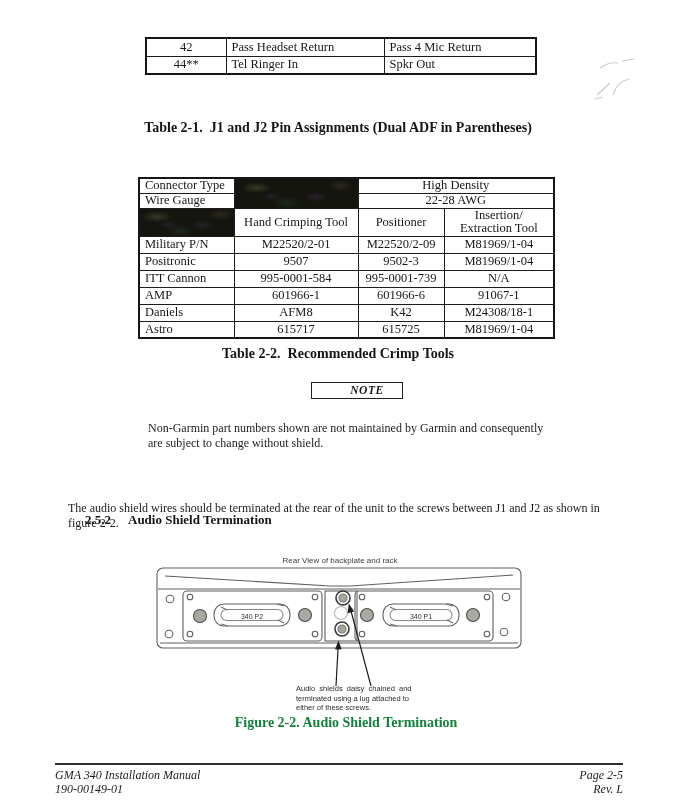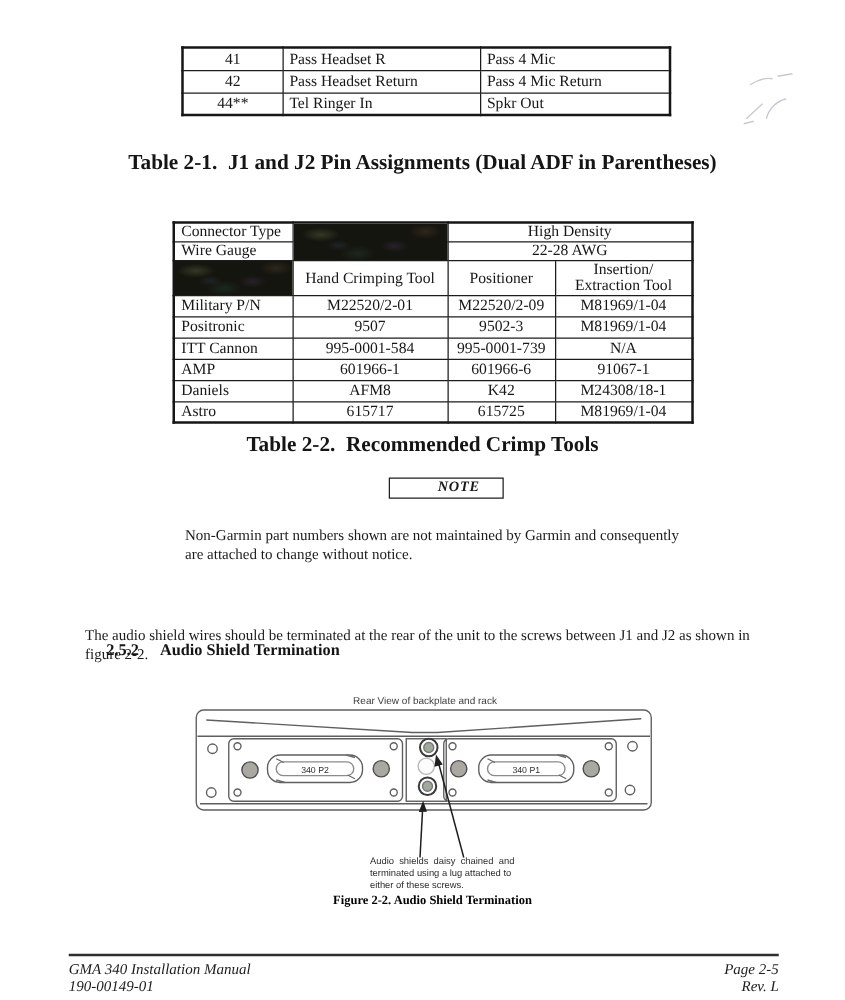--- a/index.html
+++ b/index.html
@@ -24,35 +24,35 @@
     background-image:
       radial-gradient(ellipse 22px 8px at 18% 30%, rgba(96,112,70,.40), transparent 70%),
       radial-gradient(ellipse 16px 7px at 66% 62%, rgba(70,52,88,.38), transparent 70%),
       radial-gradient(ellipse 20px 9px at 42% 82%, rgba(42,76,62,.34), transparent 70%),
       radial-gradient(ellipse 18px 8px at 86% 22%, rgba(104,82,58,.30), transparent 70%),
       radial-gradient(ellipse 14px 6px at 30% 60%, rgba(58,70,96,.30), transparent 70%);
   }
   .prewrap{white-space:pre-wrap;margin-left:20px;}
   .preline{white-space:pre-line;}
   
-  .cap{font-weight:bold;font-size:17px;color:#151515;text-align:center;white-space:pre;}
+  .cap{font-weight:bold;font-size:14px;color:#151515;text-align:center;white-space:pre;}
   .notebox{
     border:1.7px solid #1f1f1f;text-align:center;
     font-style:italic;font-weight:bold;font-size:11.5px;letter-spacing:.6px;
     line-height:15px;color:#1a1a1a;padding-left:20px;
   }
   .bodytext{font-size:12px;line-height:14.6px;color:#1c1c1c;}
   .heading{font-size:13px;font-weight:bold;color:#141414;}
   .heading .num{margin-right:17px;}
   
   .annot{
     font-family:"Liberation Sans","DejaVu Sans",sans-serif;
     font-size:7.5px;line-height:9.6px;color:#2c2c2c;white-space:pre;
   }
-  .figcap{font-weight:bold;font-size:10px;color:#000000;text-align:center;white-space:pre;}
+  .figcap{font-weight:bold;font-size:14px;color:#15803d;text-align:center;white-space:pre;}
   
   .footer{
     border-top:2px solid #2e2e2e;padding-top:3px;
     display:flex;justify-content:space-between;
     font-size:12px;line-height:14px;color:#1c1c1c;font-style:italic;
   }
   .footer .right{text-align:right;}
   svg text{font-family:"Liberation Sans","DejaVu Sans",sans-serif;}
 </style>
 </head>
@@ -60,25 +60,20 @@
 
 <div class="page">
 
   <table class="doc t1 abs" style="left:145px;top:37px;width:390px;">
     <colgroup>
         <col style="width:80px">
         <col style="width:158px">
         <col style="width:152px">
       </colgroup>
     <tbody>
-        <tr>
-      <td class="ctr">41</td>
-      <td>Pass Headset R</td>
-      <td>Pass 4 Mic</td>
-    </tr>
     <tr>
       <td class="ctr">42</td>
       <td>Pass Headset Return</td>
       <td>Pass 4 Mic Return</td>
     </tr>
     <tr>
       <td class="ctr">44**</td>
       <td>Tel Ringer In</td>
       <td>Spkr Out</td>
     </tr>
@@ -148,21 +143,21 @@
       <td class="ctr">M81969/1-04</td>
     </tr>
   </tbody>
     </table>
 
   <div class="cap abs" style="left:0;top:346px;width:676px;">Table 2-2.  Recommended Crimp Tools</div>
 
   <div class="notebox abs" style="left:311px;top:382px;width:70px;height:15px;">NOTE</div>
 
   <div class="bodytext preline abs" style="left:148px;top:421px;width:430px;">Non-Garmin part numbers shown are not maintained by Garmin and consequently
-are attached to change without notice.</div>
+are subject to change without shield.</div>
 
   <div class="heading abs" style="left:85px;top:474px;margin-top:38px;">
     <span class="num">2.5.2</span><span>Audio Shield Termination</span>
   </div>
 
   <div class="bodytext preline abs" style="left:68px;top:501px;width:545px;">The audio shield wires should be terminated at the rear of the unit to the screws between J1 and J2 as shown in
 figure 2-2.</div>
 
   <svg class="abs" style="left:140px;top:550px;" width="400" height="142" viewBox="0 0 400 142">
     <text x="200" y="13" font-size="8" text-anchor="middle" fill="#3d3d3d">Rear View of backplate and rack</text>

